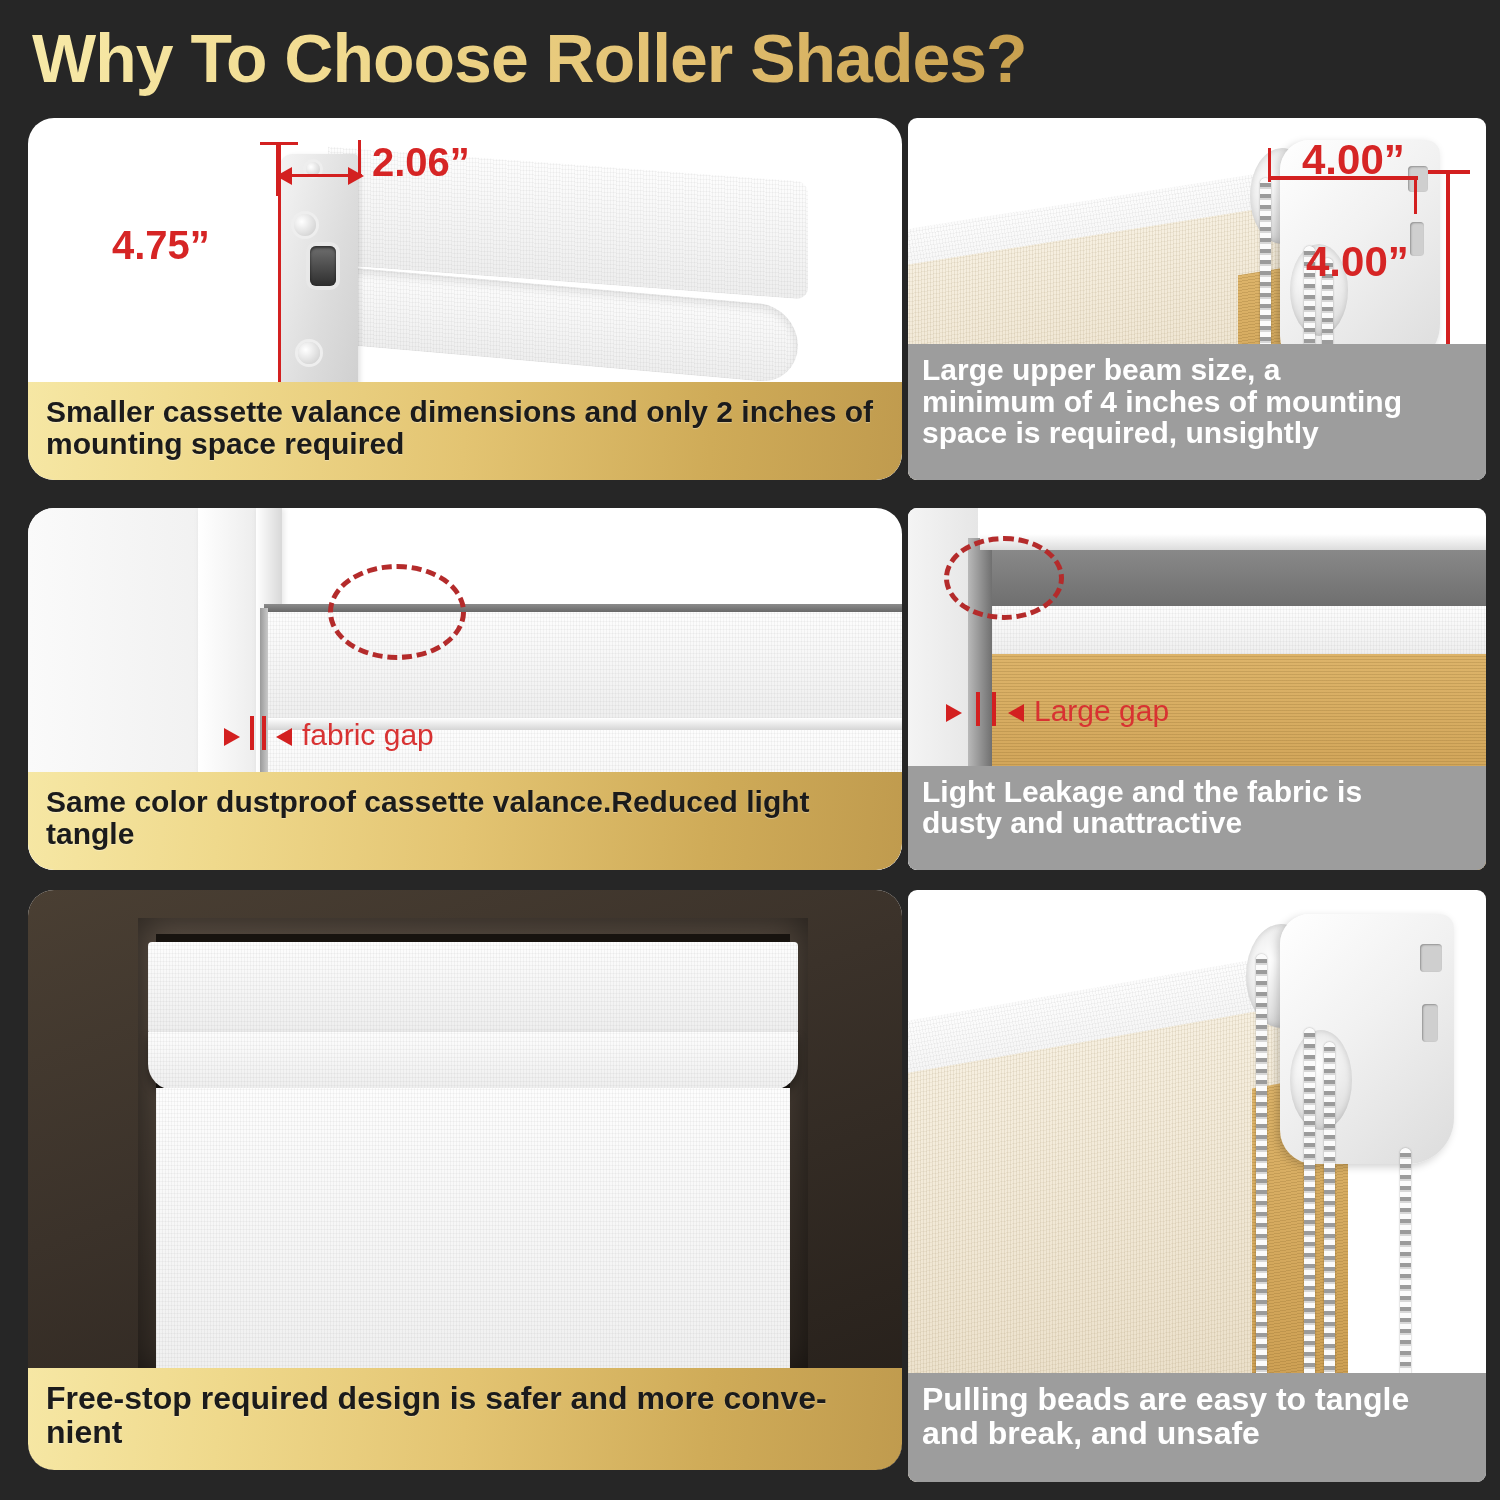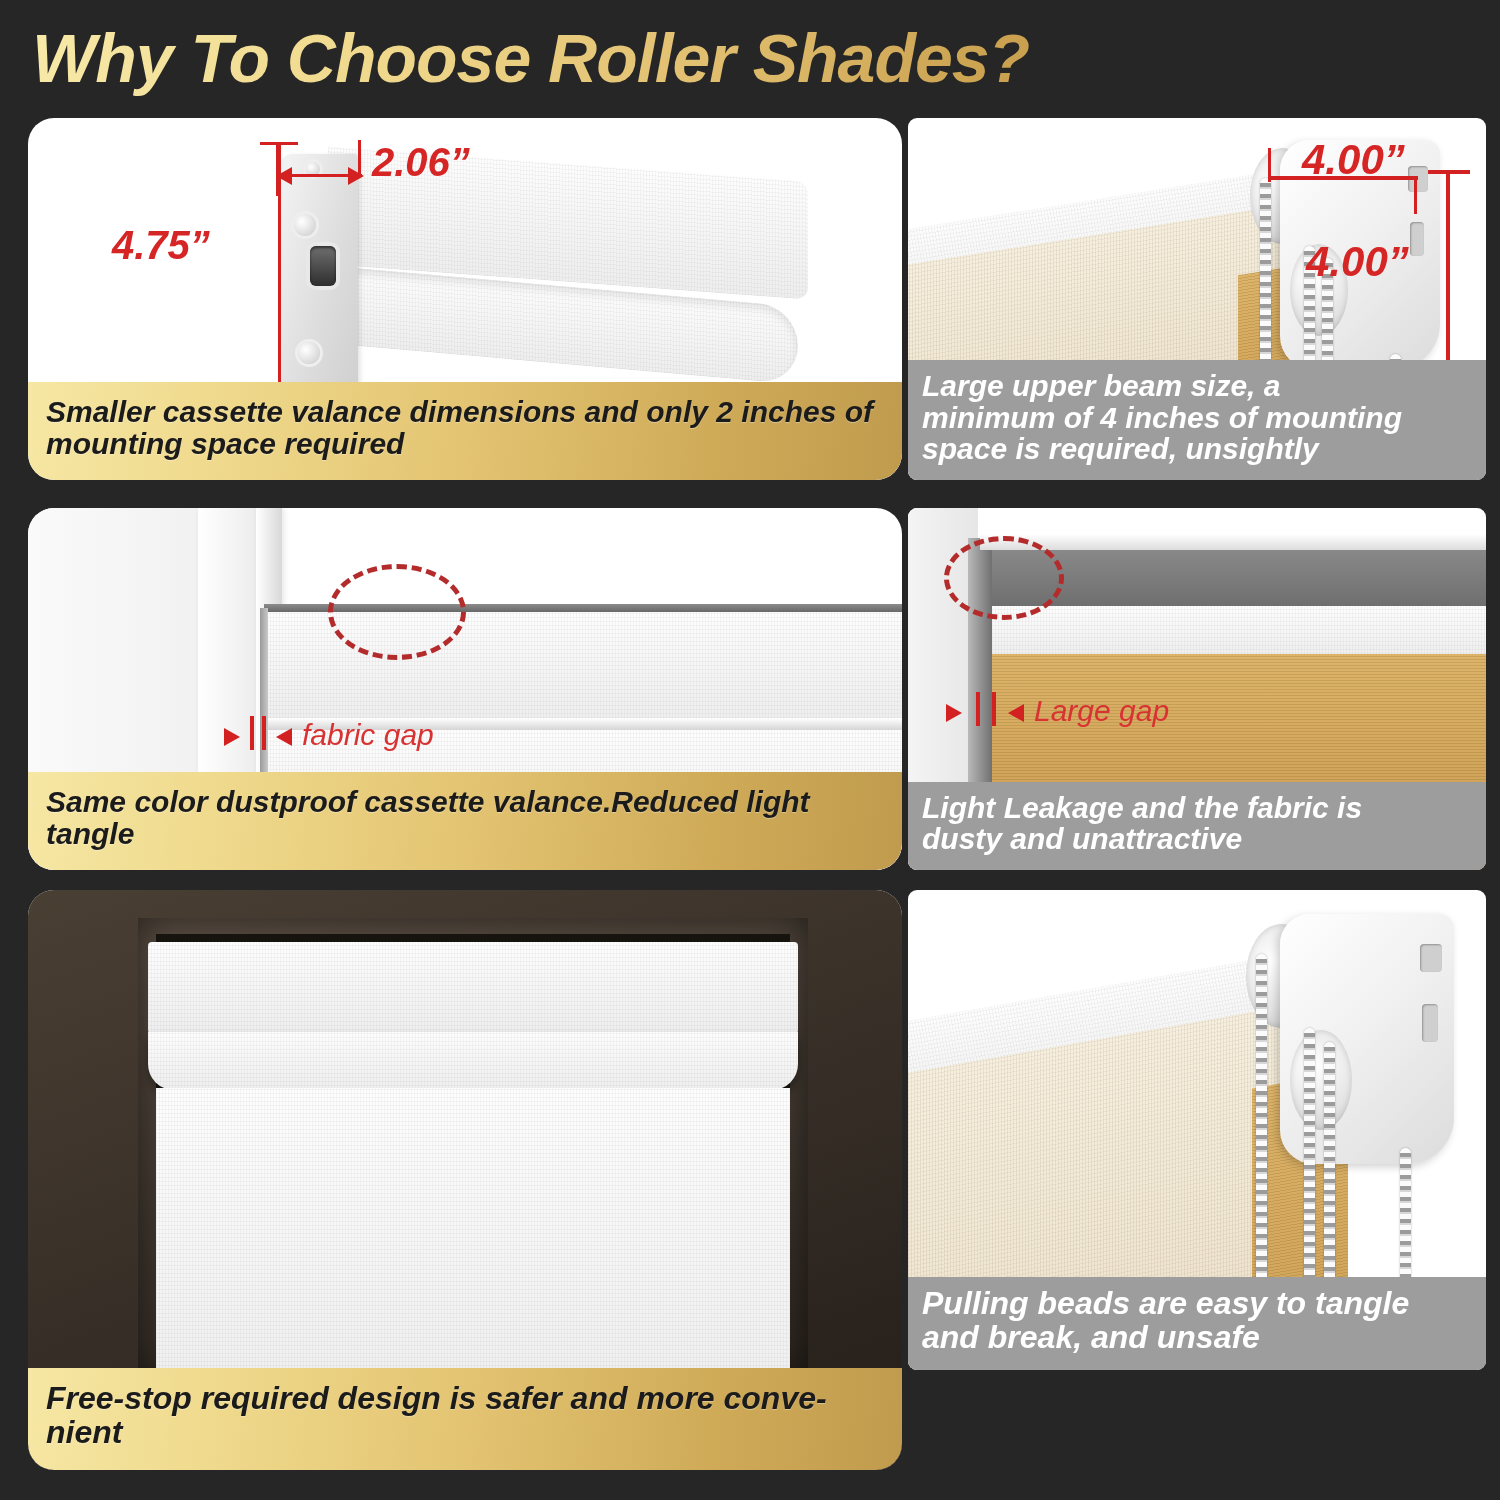--- a/index.html
+++ b/index.html
@@ -2,21 +2,21 @@
 <html><head>
 <meta charset="utf-8">
 <style>
   html,body{margin:0;padding:0;}
   body{
     width:1500px;height:1500px;
     background:#262626;
     font-family:"Liberation Sans", sans-serif;
     overflow:hidden;
   }
-  .page{position:relative;width:1500px;height:1500px;font-style:italic;}
+  .page{position:relative;width:1500px;height:1500px;}
 
   
   .title{
     position:absolute;left:32px;top:14px;width:1200px;height:88px;
     font-size:68px;font-weight:bold;letter-spacing:-1px;
     line-height:88px;white-space:nowrap;
     background:linear-gradient(100deg,#f7e9a8 0%,#f0d98d 28%,#e2c071 55%,#caa250 80%,#b8914a 100%);
     -webkit-background-clip:text;background-clip:text;
     color:transparent;-webkit-text-fill-color:transparent;
   }
@@ -24,36 +24,36 @@
   
   .panel{position:absolute;overflow:hidden;background:#ffffff;}
   .panel.good{border-radius:26px;}
   .panel.bad{border-radius:9px;}
 
   .p1{left:28px;  top:118px; width:874px; height:362px;}
   .p2{left:908px; top:118px; width:578px; height:362px;}
   .p3{left:28px;  top:508px; width:874px; height:362px;}
   .p4{left:908px; top:508px; width:578px; height:362px;}
   .p5{left:28px;  top:890px; width:874px; height:580px;}
-  .p6{left:908px; top:890px; width:578px; height:480px;}
+  .p6{left:908px; top:890px; width:578px; height:592px;}
 
   .stage{position:absolute;inset:0;}
 
   
   .cap{position:absolute;left:0;right:0;bottom:0;box-sizing:border-box;}
   .cap.gold{
     background:linear-gradient(95deg,#f6e7a4 0%,#efd98c 22%,#e3c472 50%,#cfab58 78%,#c09b4e 100%);
     color:#1b1b1b;
     padding:14px 18px 20px 18px;
     border-bottom-left-radius:26px;border-bottom-right-radius:26px;
     text-shadow:0 1px 1px rgba(255,255,255,.35);
   }
   .cap.grey{
     background:#9d9d9d;color:#fff;
-    padding:10px 14px 16px 14px;
+    padding:10px 14px 32px 14px;
   }
   .cap .txt{font-size:30px;font-weight:bold;line-height:1.06;white-space:pre-line;}
   .cap.grey .txt{font-size:30px;line-height:1.04;}
   .p5 .cap .txt,.p6 .cap .txt{font-size:32px;}
 
   
   .fabric{
     background:
       repeating-linear-gradient(90deg, rgba(0,0,0,.035) 0 1px, rgba(255,255,255,0) 1px 3px),
       repeating-linear-gradient(0deg, rgba(0,0,0,.03) 0 1px, rgba(255,255,255,0) 1px 4px),

